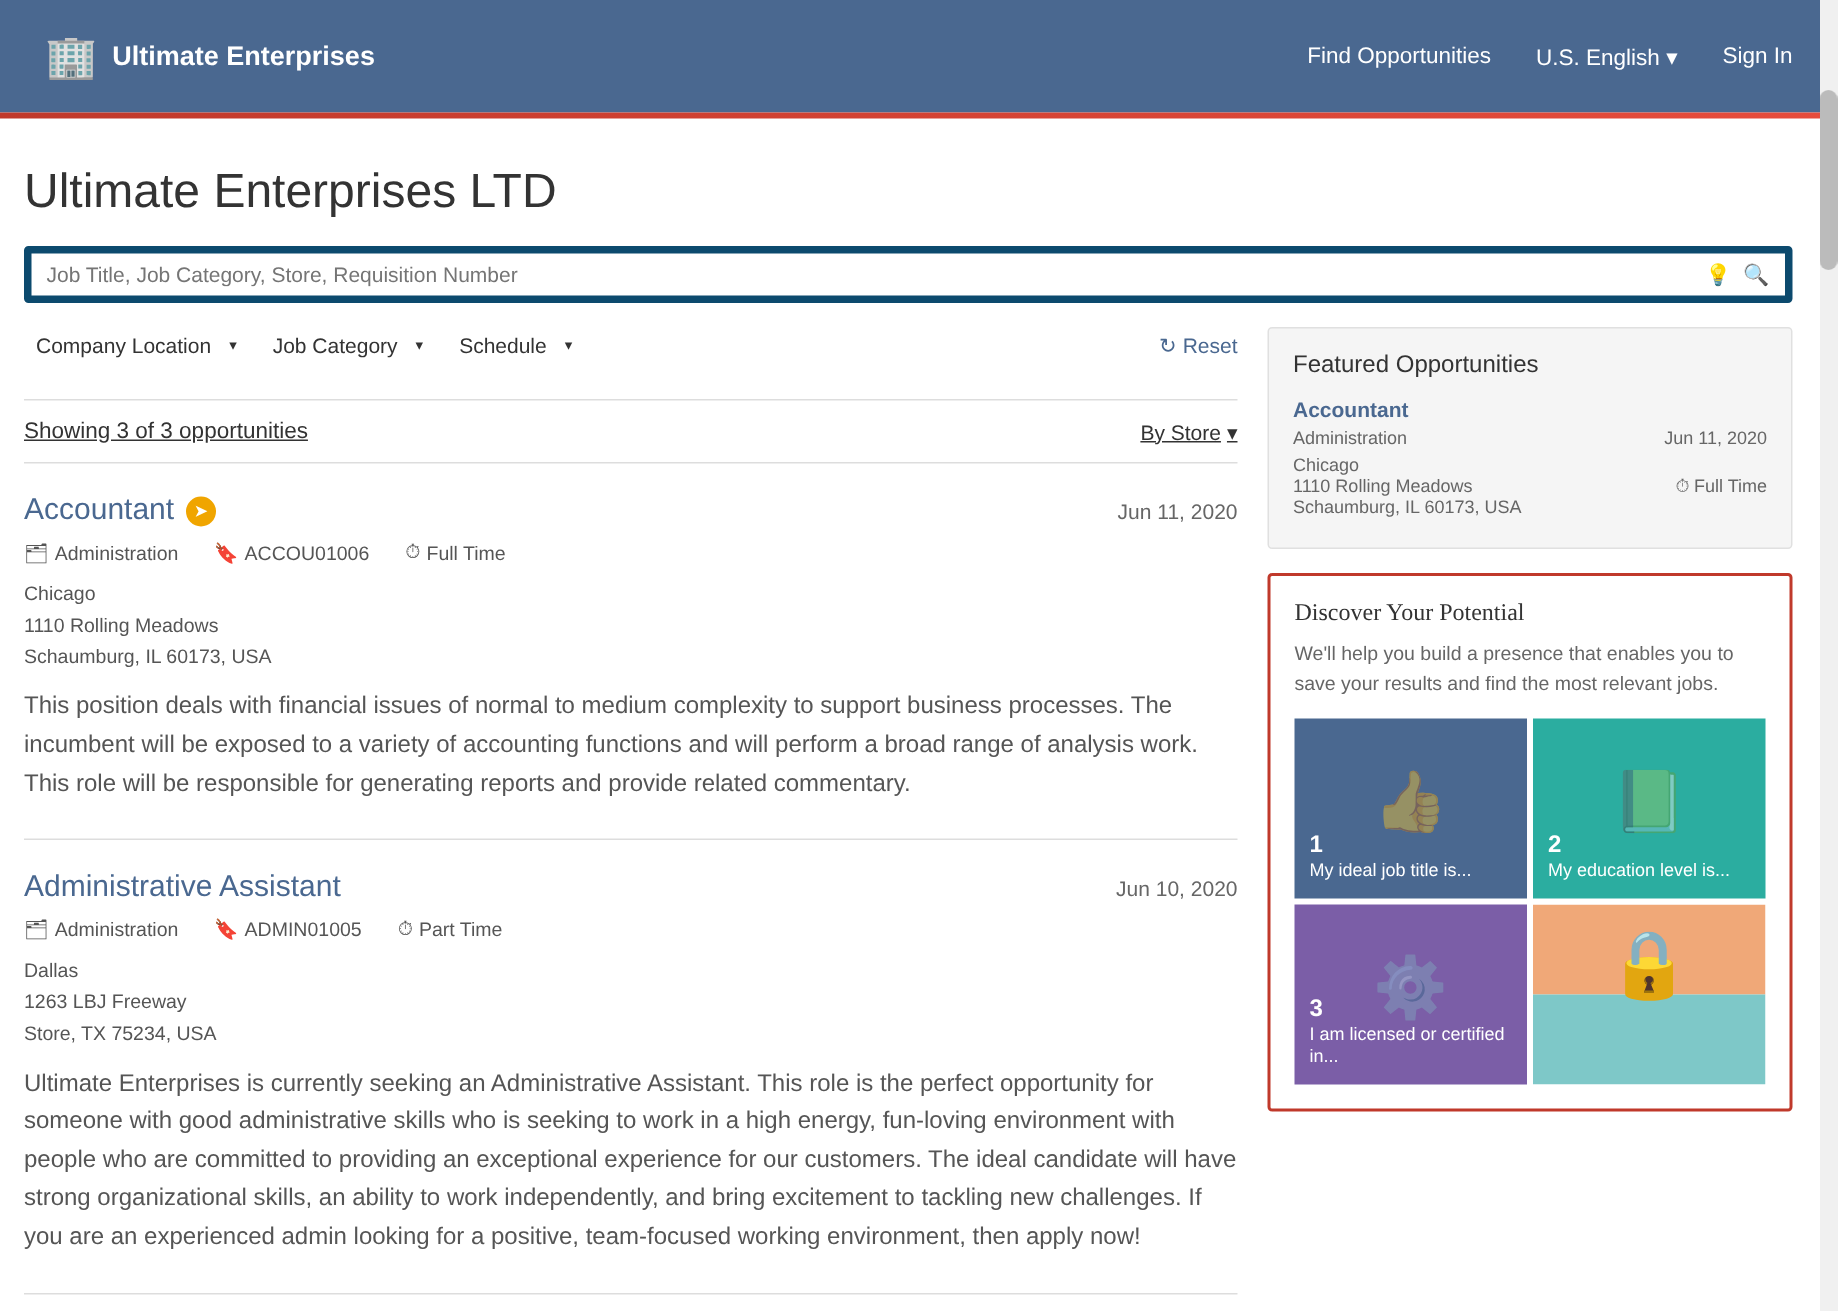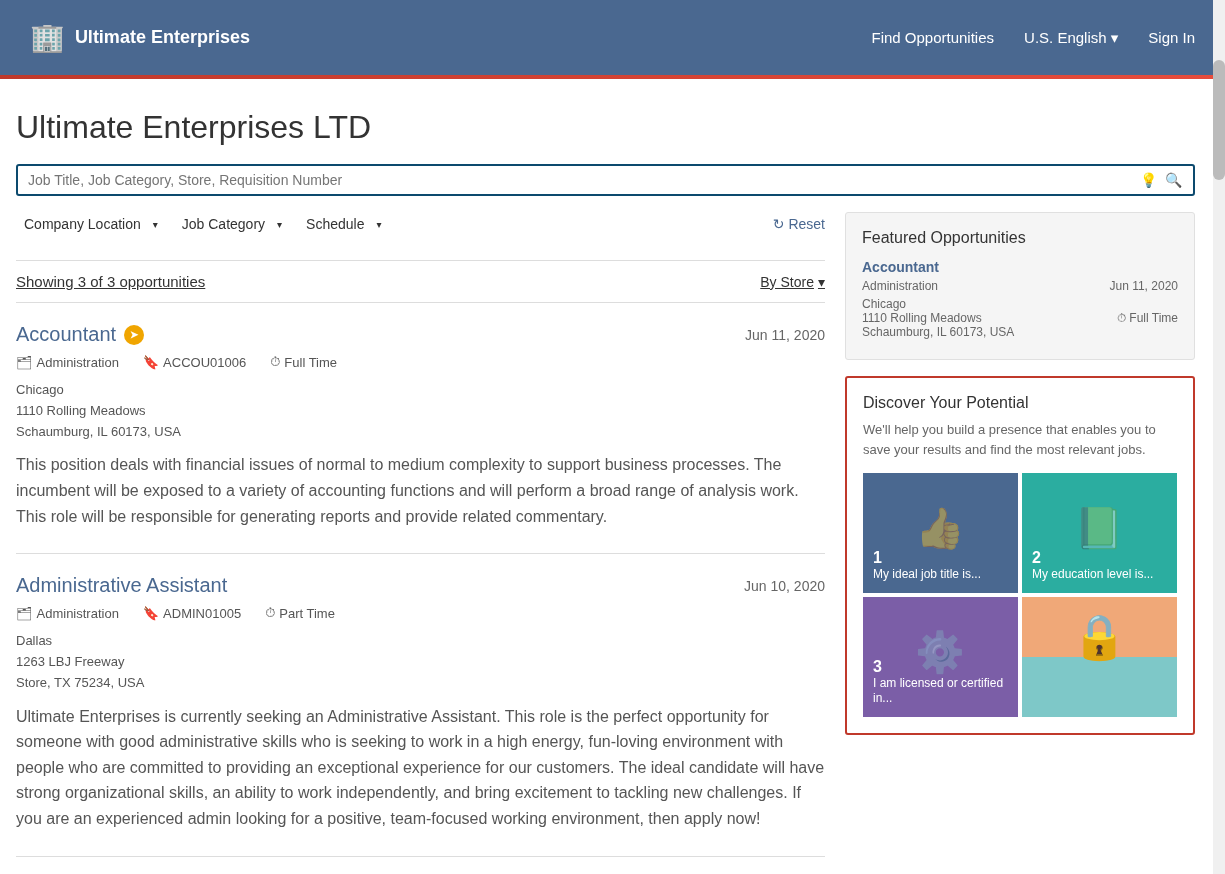--- a/index.html
+++ b/index.html
@@ -56,21 +56,21 @@
       font-size: 32px;
       font-weight: normal;
       color: #333;
       margin-bottom: 18px;
     }
 
     
     .search-bar {
       display: flex;
       align-items: center;
-      border: 2px solid #0c4a6e;
+      border: 5px solid #0c4a6e;
       border-radius: 3px;
       padding: 6px 10px;
       margin-bottom: 16px;
     }
     .search-bar input {
       flex: 1;
       border: none;
       outline: none;
       font-size: 14px;
       color: #999;
@@ -257,20 +257,21 @@
       border: 2px solid #c0392b;
       border-radius: 3px;
       padding: 16px;
       background: #fff;
     }
     .discover-title {
       font-size: 16px;
       color: #333;
       margin-bottom: 8px;
       font-weight: normal;
+      font-family: Liberation Serif, serif;
     }
     .discover-desc {
       font-size: 13px;
       color: #666;
       margin-bottom: 14px;
       line-height: 1.5;
     }
     .discover-grid {
       display: grid;
       grid-template-columns: 1fr 1fr;

